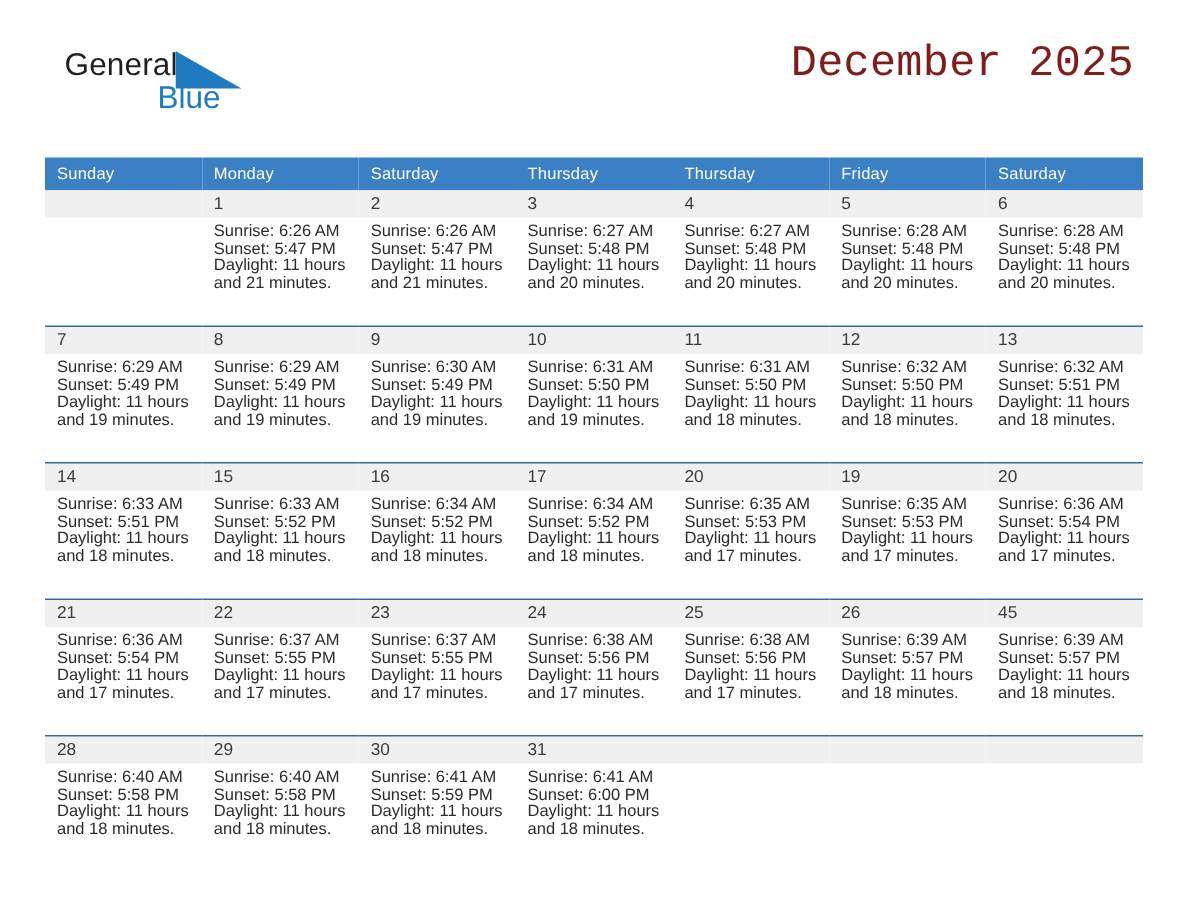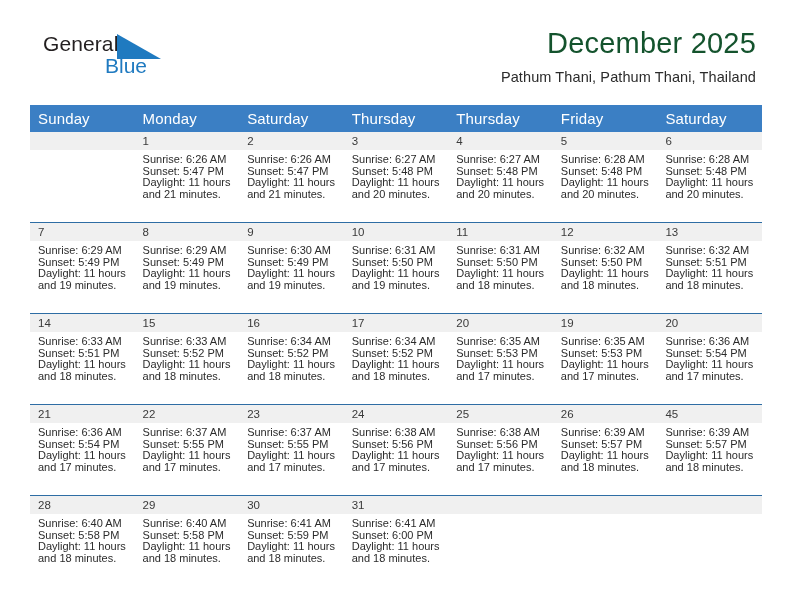--- a/index.html
+++ b/index.html
@@ -60,24 +60,25 @@
   }
 
   .title-block {
     position: absolute;
     right: 36px;
     top: 28px;
     text-align: right;
   }
   .cal-title {
     font-size: 29px;
-    color: #14532d;
+    color: #7f1d1d;
     font-weight: normal;
     line-height: 1.05;
     letter-spacing: 0.2px;
+    font-family: Liberation Mono, monospace;
   }
   .cal-subtitle {
     margin-top: 11px;
     font-size: 14.5px;
     color: #2b2b2b;
     letter-spacing: 0.1px;
   }
 
   
   .cal-wrap {
@@ -87,21 +88,21 @@
     width: 732px;
   }
   table.cal {
     width: 732px;
     border-collapse: collapse;
     table-layout: fixed;
   }
   table.cal th {
     background: #3b7fc4;
     color: #ffffff;
-    font-size: 15px;
+    font-size: 11px;
     font-weight: normal;
     text-align: left;
     padding: 5px 0 5px 8px;
     height: 21px;
     letter-spacing: 0.15px;
   }
   table.cal td {
     vertical-align: top;
     padding: 0;
     width: 104.57px;
@@ -148,21 +149,20 @@
       <span class="logo-tri">
         <svg width="44" height="26" viewBox="0 0 44 26" xmlns="http://www.w3.org/2000/svg">
           <polygon points="0,25 44,25 0,0" fill="#1f7ac0"></polygon>
         </svg>
       </span>
       <span class="logo-blue">Blue</span>
     </div>
 
     <div class="title-block">
       <div class="cal-title">December 2025</div>
-      <div class="cal-subtitle">Pathum Thani, Pathum Thani, Thailand</div>
     </div>
 
   </div>
 
   <div class="cal-wrap">
     <table class="cal">
       <thead>
         <tr>
           <th>Sunday</th>
           <th>Monday</th>

